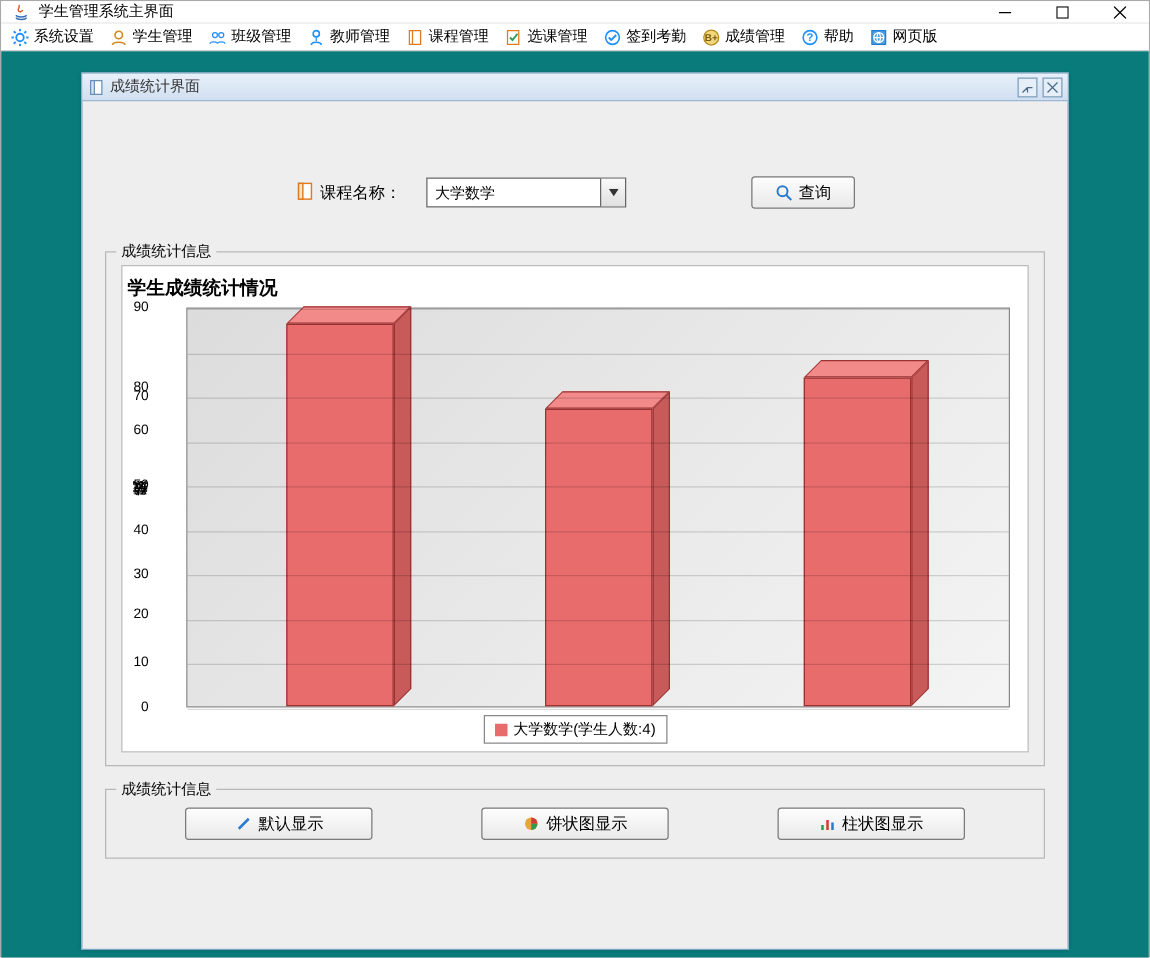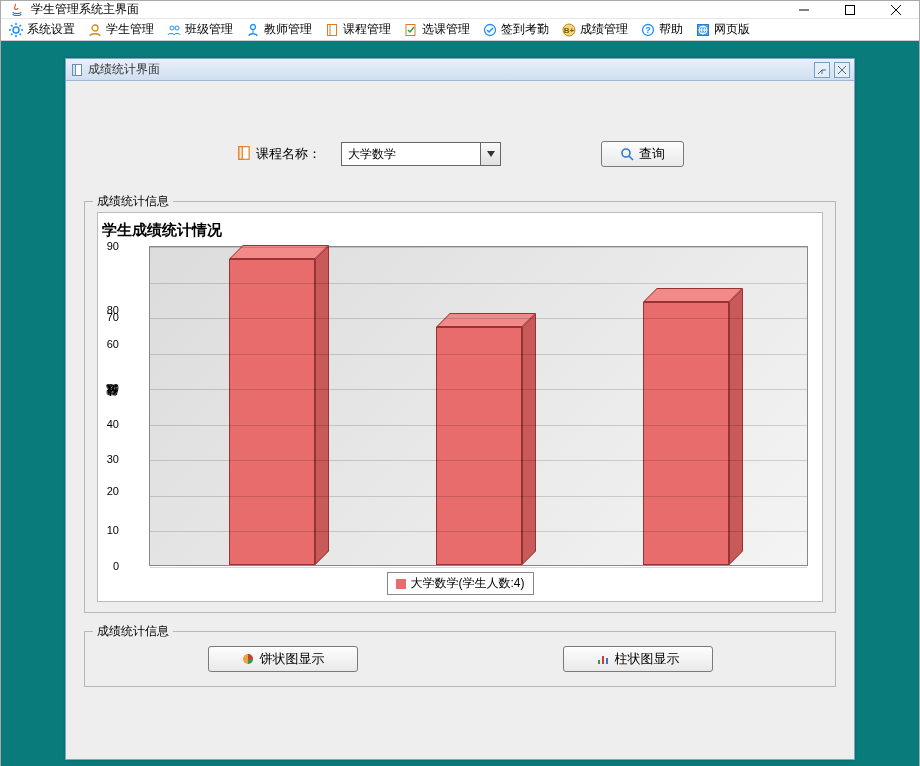--- a/index.html
+++ b/index.html
@@ -412,20 +412,28 @@
             </div>
           </div>
         </div>
 
         <div class="fs switch-fs">
           <div class="fs-title">成绩统计信息</div>
           <div class="switch-row">
             <button class="btn">
               <span>
                 <svg width="14" height="14" viewBox="0 0 14 14">
+                    <line x1="3" y1="11" x2="11" y2="3" stroke="#2a7ad1" stroke-width="2"></line>
+                  </svg>
+              </span>
+              <span>默认显示</span>
+            </button>
+            <button class="btn">
+              <span>
+                <svg width="14" height="14" viewBox="0 0 14 14">
                     <circle cx="7" cy="7" r="5" fill="#e8a63a"></circle>
                     <path d="M7 7 L7 2 A5 5 0 0 1 12 7 Z" fill="#d13a3a"></path>
                     <path d="M7 7 L12 7 A5 5 0 0 1 7 12 Z" fill="#2e9c4e"></path>
                   </svg>
               </span>
               <span>饼状图显示</span>
             </button>
             <button class="btn">
               <span>
                 <svg width="14" height="14" viewBox="0 0 14 14">

